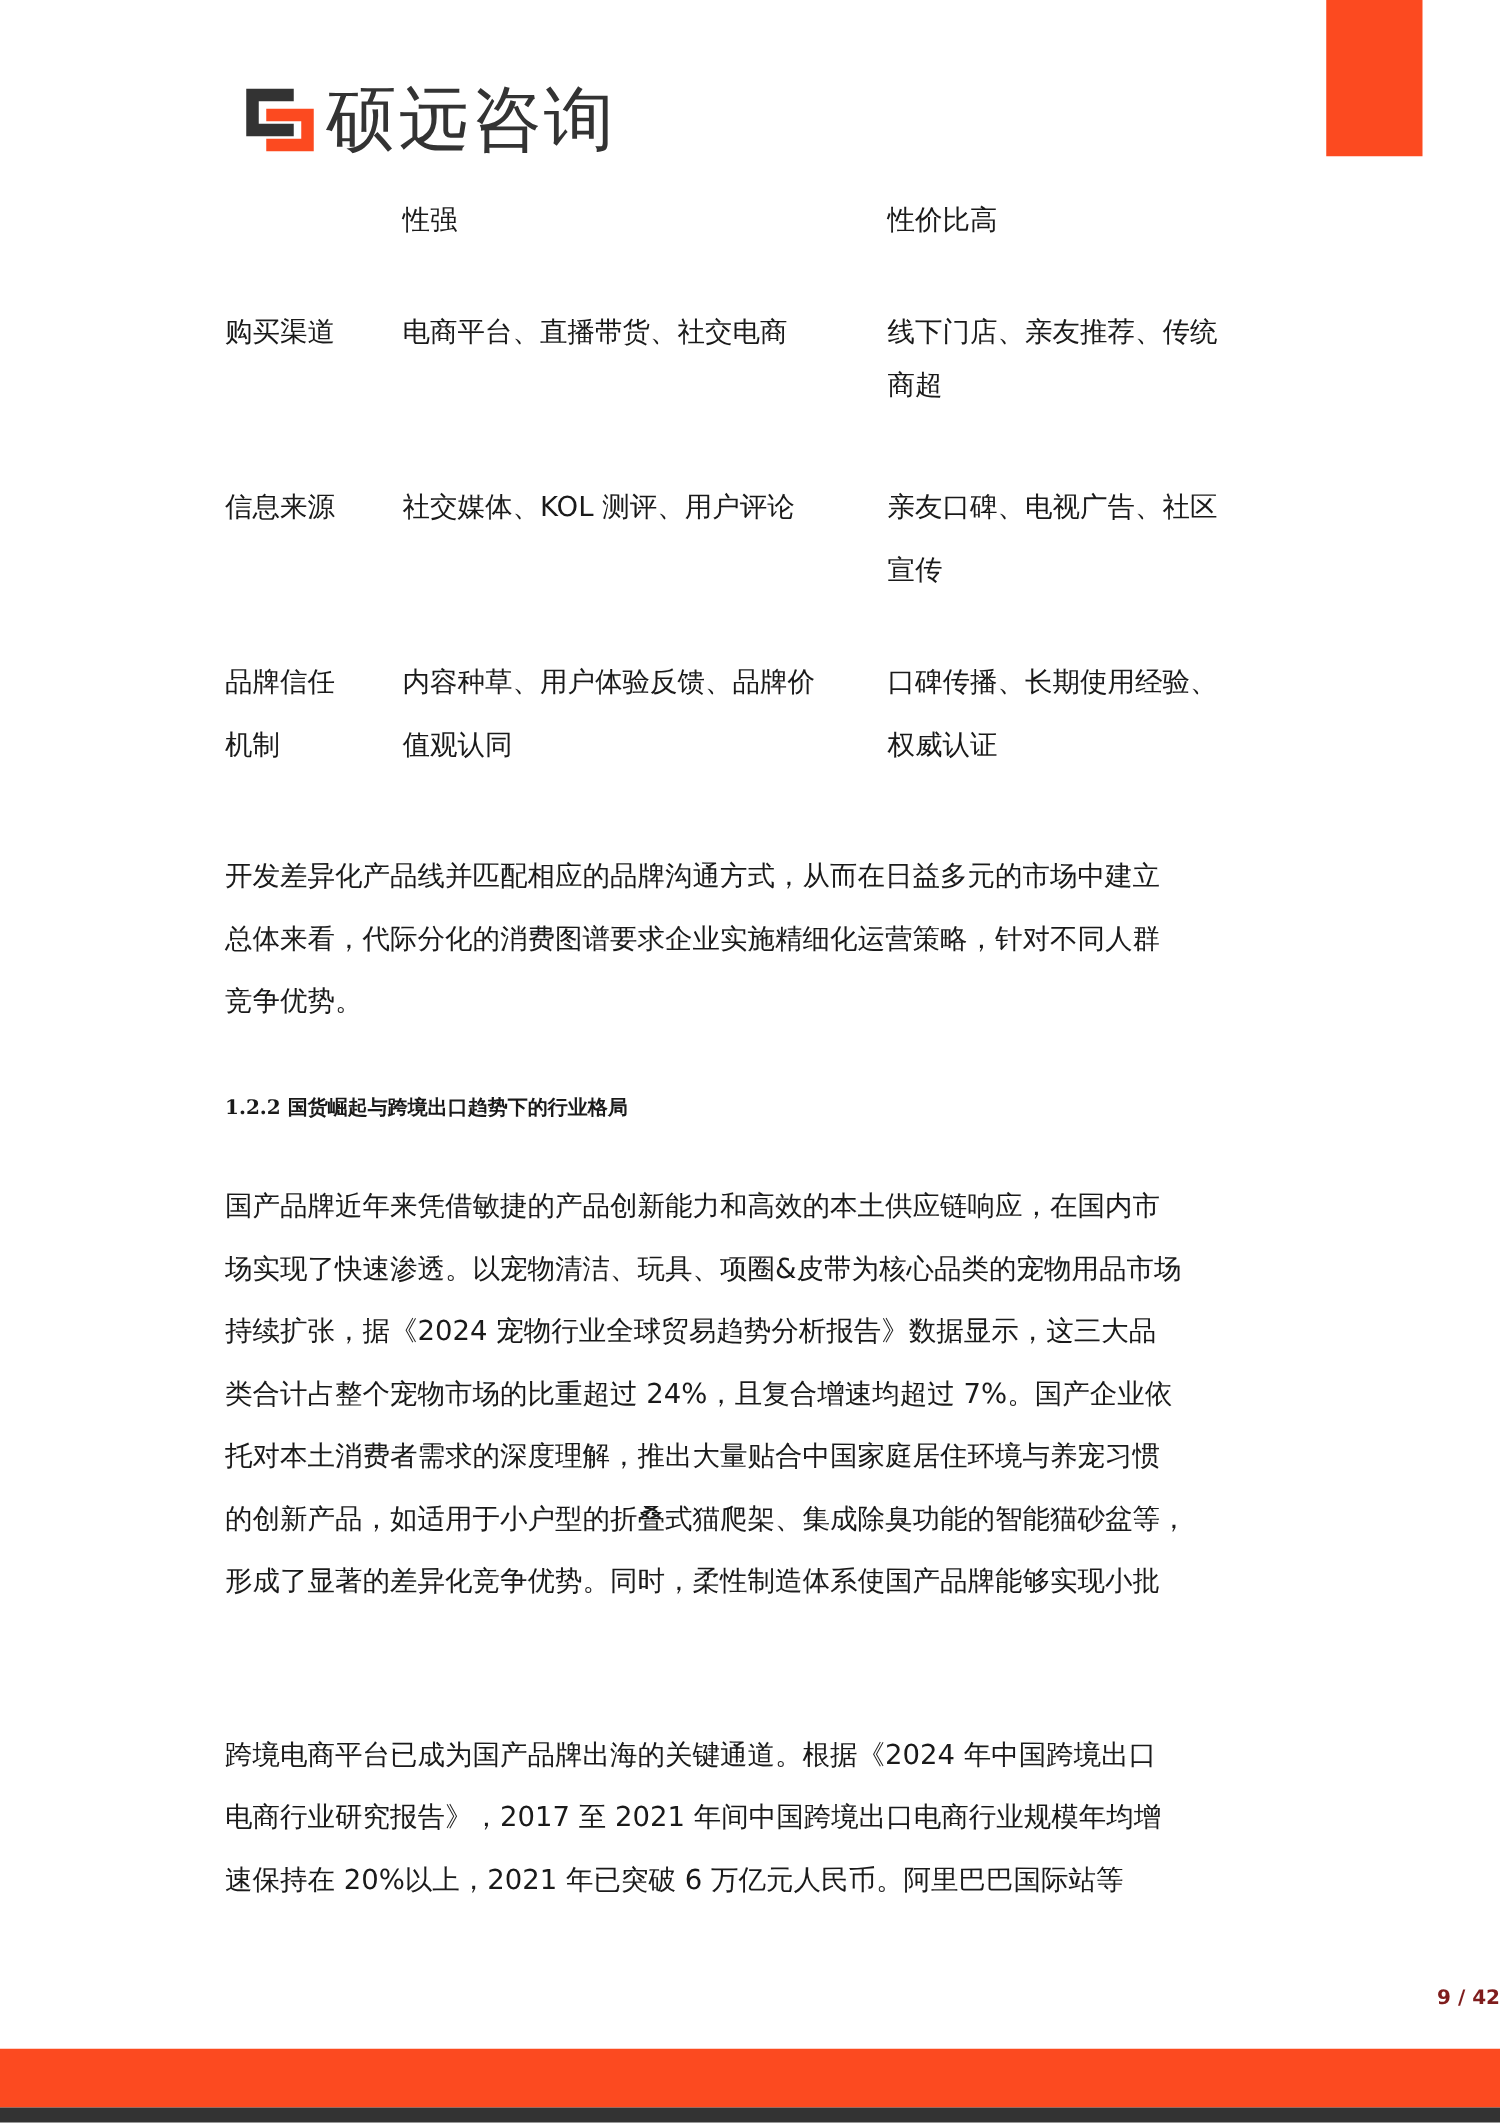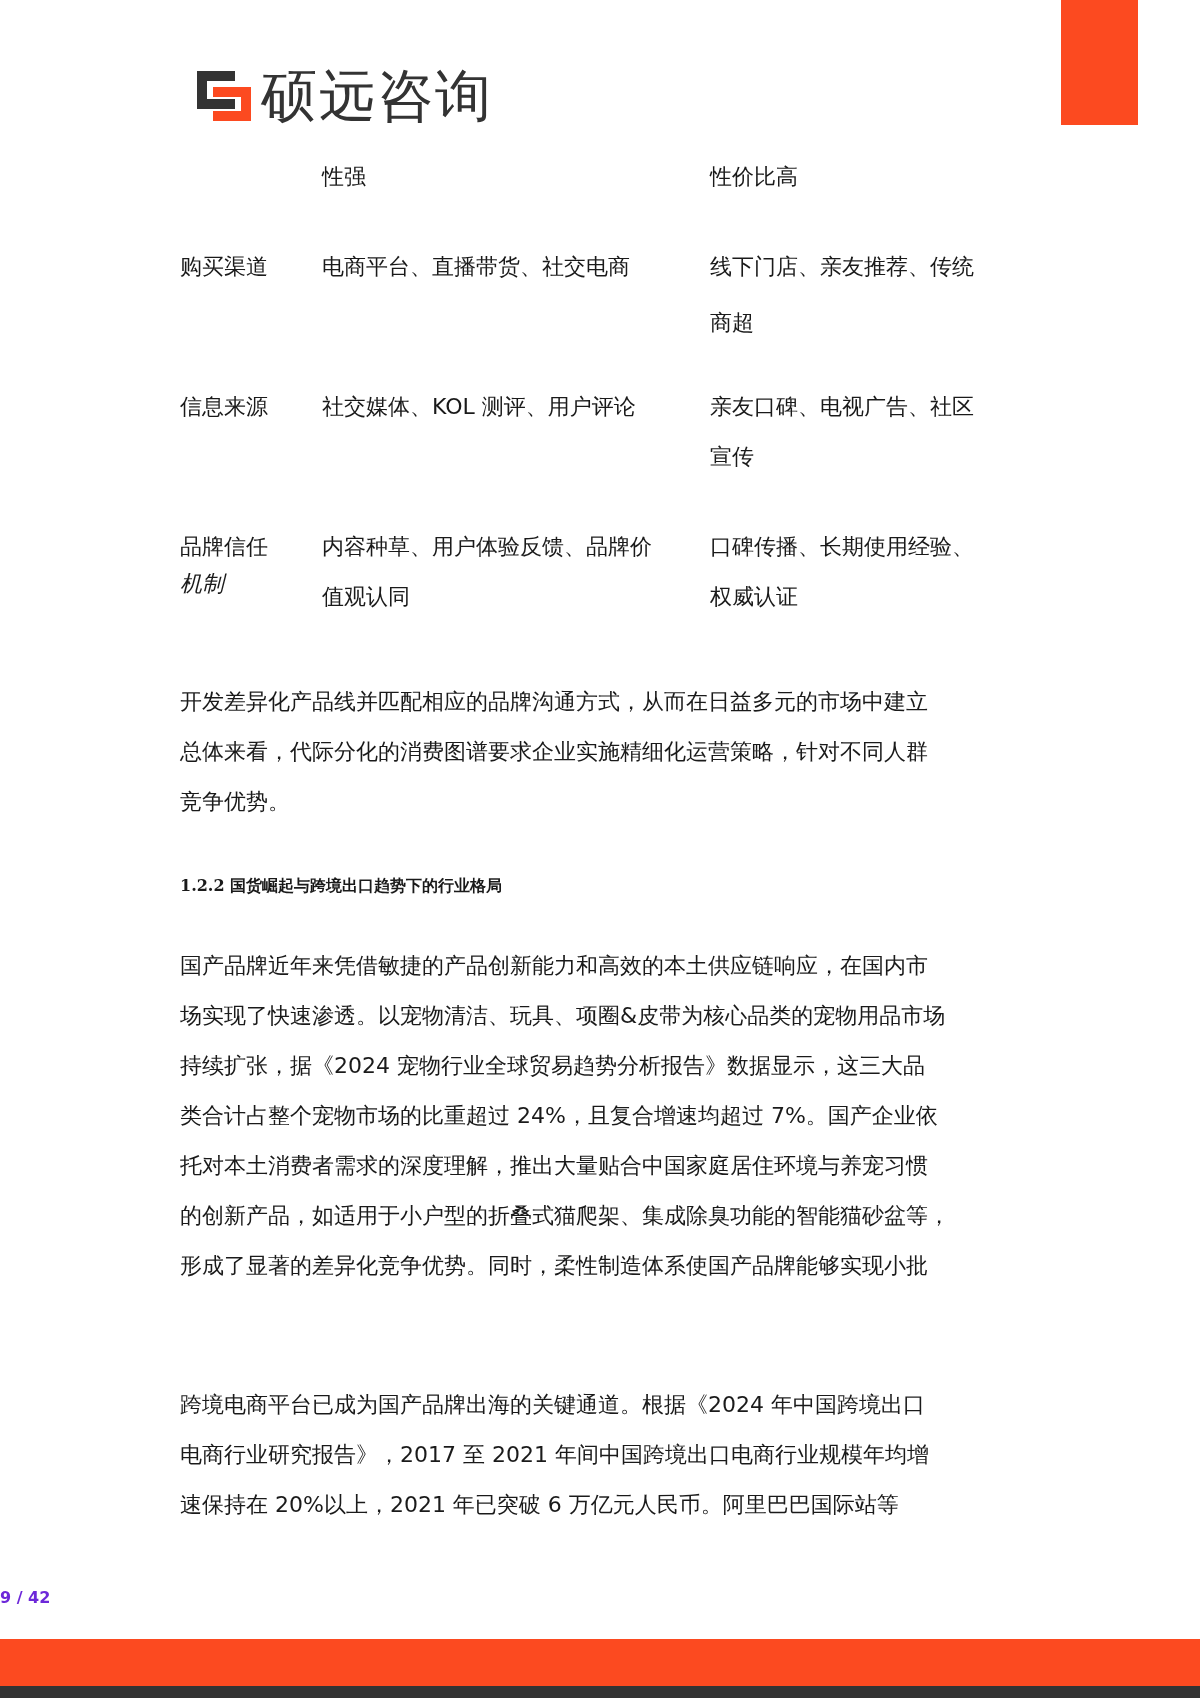--- a/index.html
+++ b/index.html
@@ -22,21 +22,21 @@
   .cell { position: absolute; top: 0; line-height: 50px; white-space: nowrap; }
   .c1 { left: 0; }
   .c2 { left: 142px; }
   .c3 { left: 530px; }
 
   .para { position: absolute; left: 0; width: 840px; line-height: 50px; font-size: 22px; }
   .para span { display: block; white-space: nowrap; }
 
   .heading { position: absolute; left: 0; font-size: 16px; font-weight: bold; font-family: "DejaVu Serif", "Liberation Serif", serif; white-space: nowrap; }
 
-  .page-num { position: absolute; left: 0; width: 1200px; top: 1588px; text-align: left; font-size: 16px; font-weight: bold; color: #6d28d9; }
+  .page-num { position: absolute; left: 0; width: 1200px; top: 1588px; text-align: right; font-size: 16px; font-weight: bold; color: #7f1d1d; }
   .footer-orange { position: absolute; left: 0; top: 1639px; width: 1200px; height: 47px; background: #fc4a20; }
   .footer-dark { position: absolute; left: 0; top: 1686px; width: 1200px; height: 12px; background: #333333; }
 </style>
 </head>
 <body>
 
 <div class="corner-tab"></div>
 
 <div class="logo">
   <div class="logo-mark">
@@ -52,33 +52,33 @@
 
   <div class="row" style="top:152px;">
     <div class="cell c2">性强</div>
     <div class="cell c3">性价比高</div>
   </div>
 
   <div class="row" style="top:242px;">
     <div class="cell c1">购买渠道</div>
     <div class="cell c2">电商平台、直播带货、社交电商</div>
     <div class="cell c3">线下门店、亲友推荐、传统</div>
-    <div class="cell c3" style="top:56px;">商超</div>
+    <div class="cell c3" style="top:42px;">商超</div>
   </div>
 
   <div class="row" style="top:382px;">
     <div class="cell c1">信息来源</div>
     <div class="cell c2">社交媒体、KOL 测评、用户评论</div>
     <div class="cell c3">亲友口碑、电视广告、社区</div>
     <div class="cell c3" style="top:50px;">宣传</div>
   </div>
 
   <div class="row" style="top:522px;">
     <div class="cell c1">品牌信任</div>
-    <div class="cell c1" style="top:37px;font-style:italic;">机制</div>
+    <div class="cell c1" style="top:50px;">机制</div>
     <div class="cell c2">内容种草、用户体验反馈、品牌价</div>
     <div class="cell c2" style="top:50px;">值观认同</div>
     <div class="cell c3">口碑传播、长期使用经验、</div>
     <div class="cell c3" style="top:50px;">权威认证</div>
   </div>
 
   <div class="para" style="top:677px;">
     <span>开发差异化产品线并匹配相应的品牌沟通方式，从而在日益多元的市场中建立</span>
     <span>总体来看，代际分化的消费图谱要求企业实施精细化运营策略，针对不同人群</span>
     <span>竞争优势。</span>

